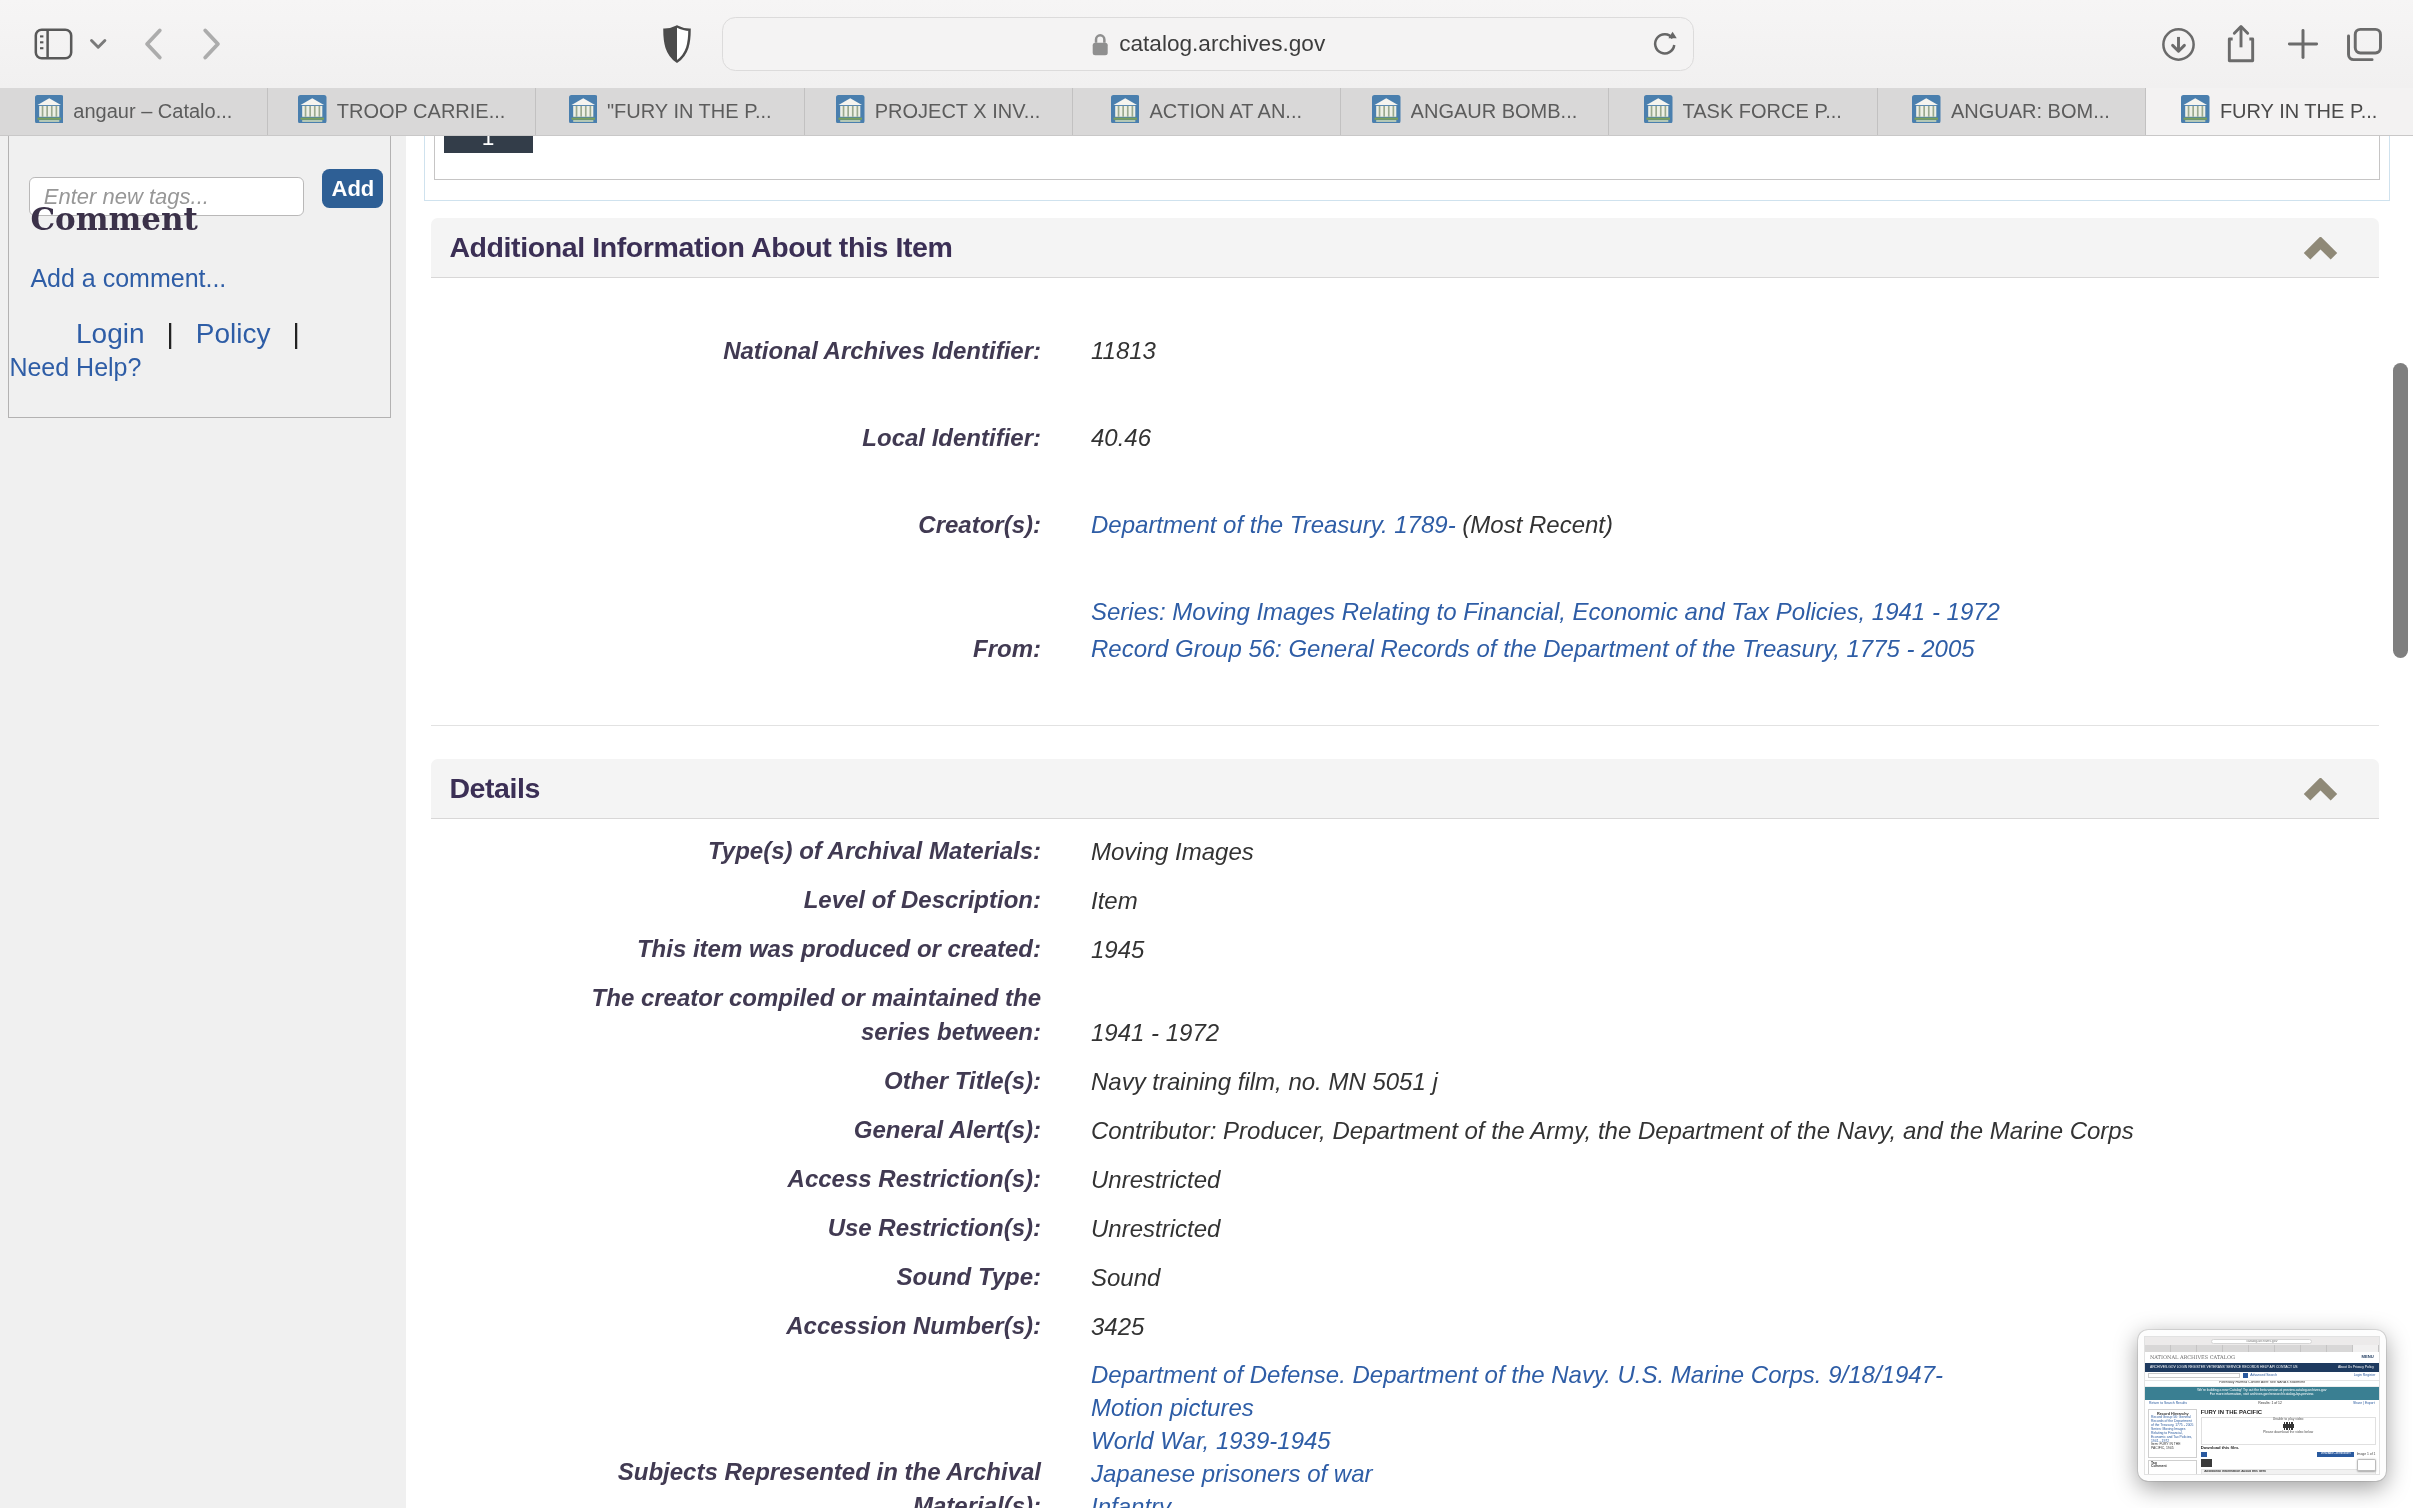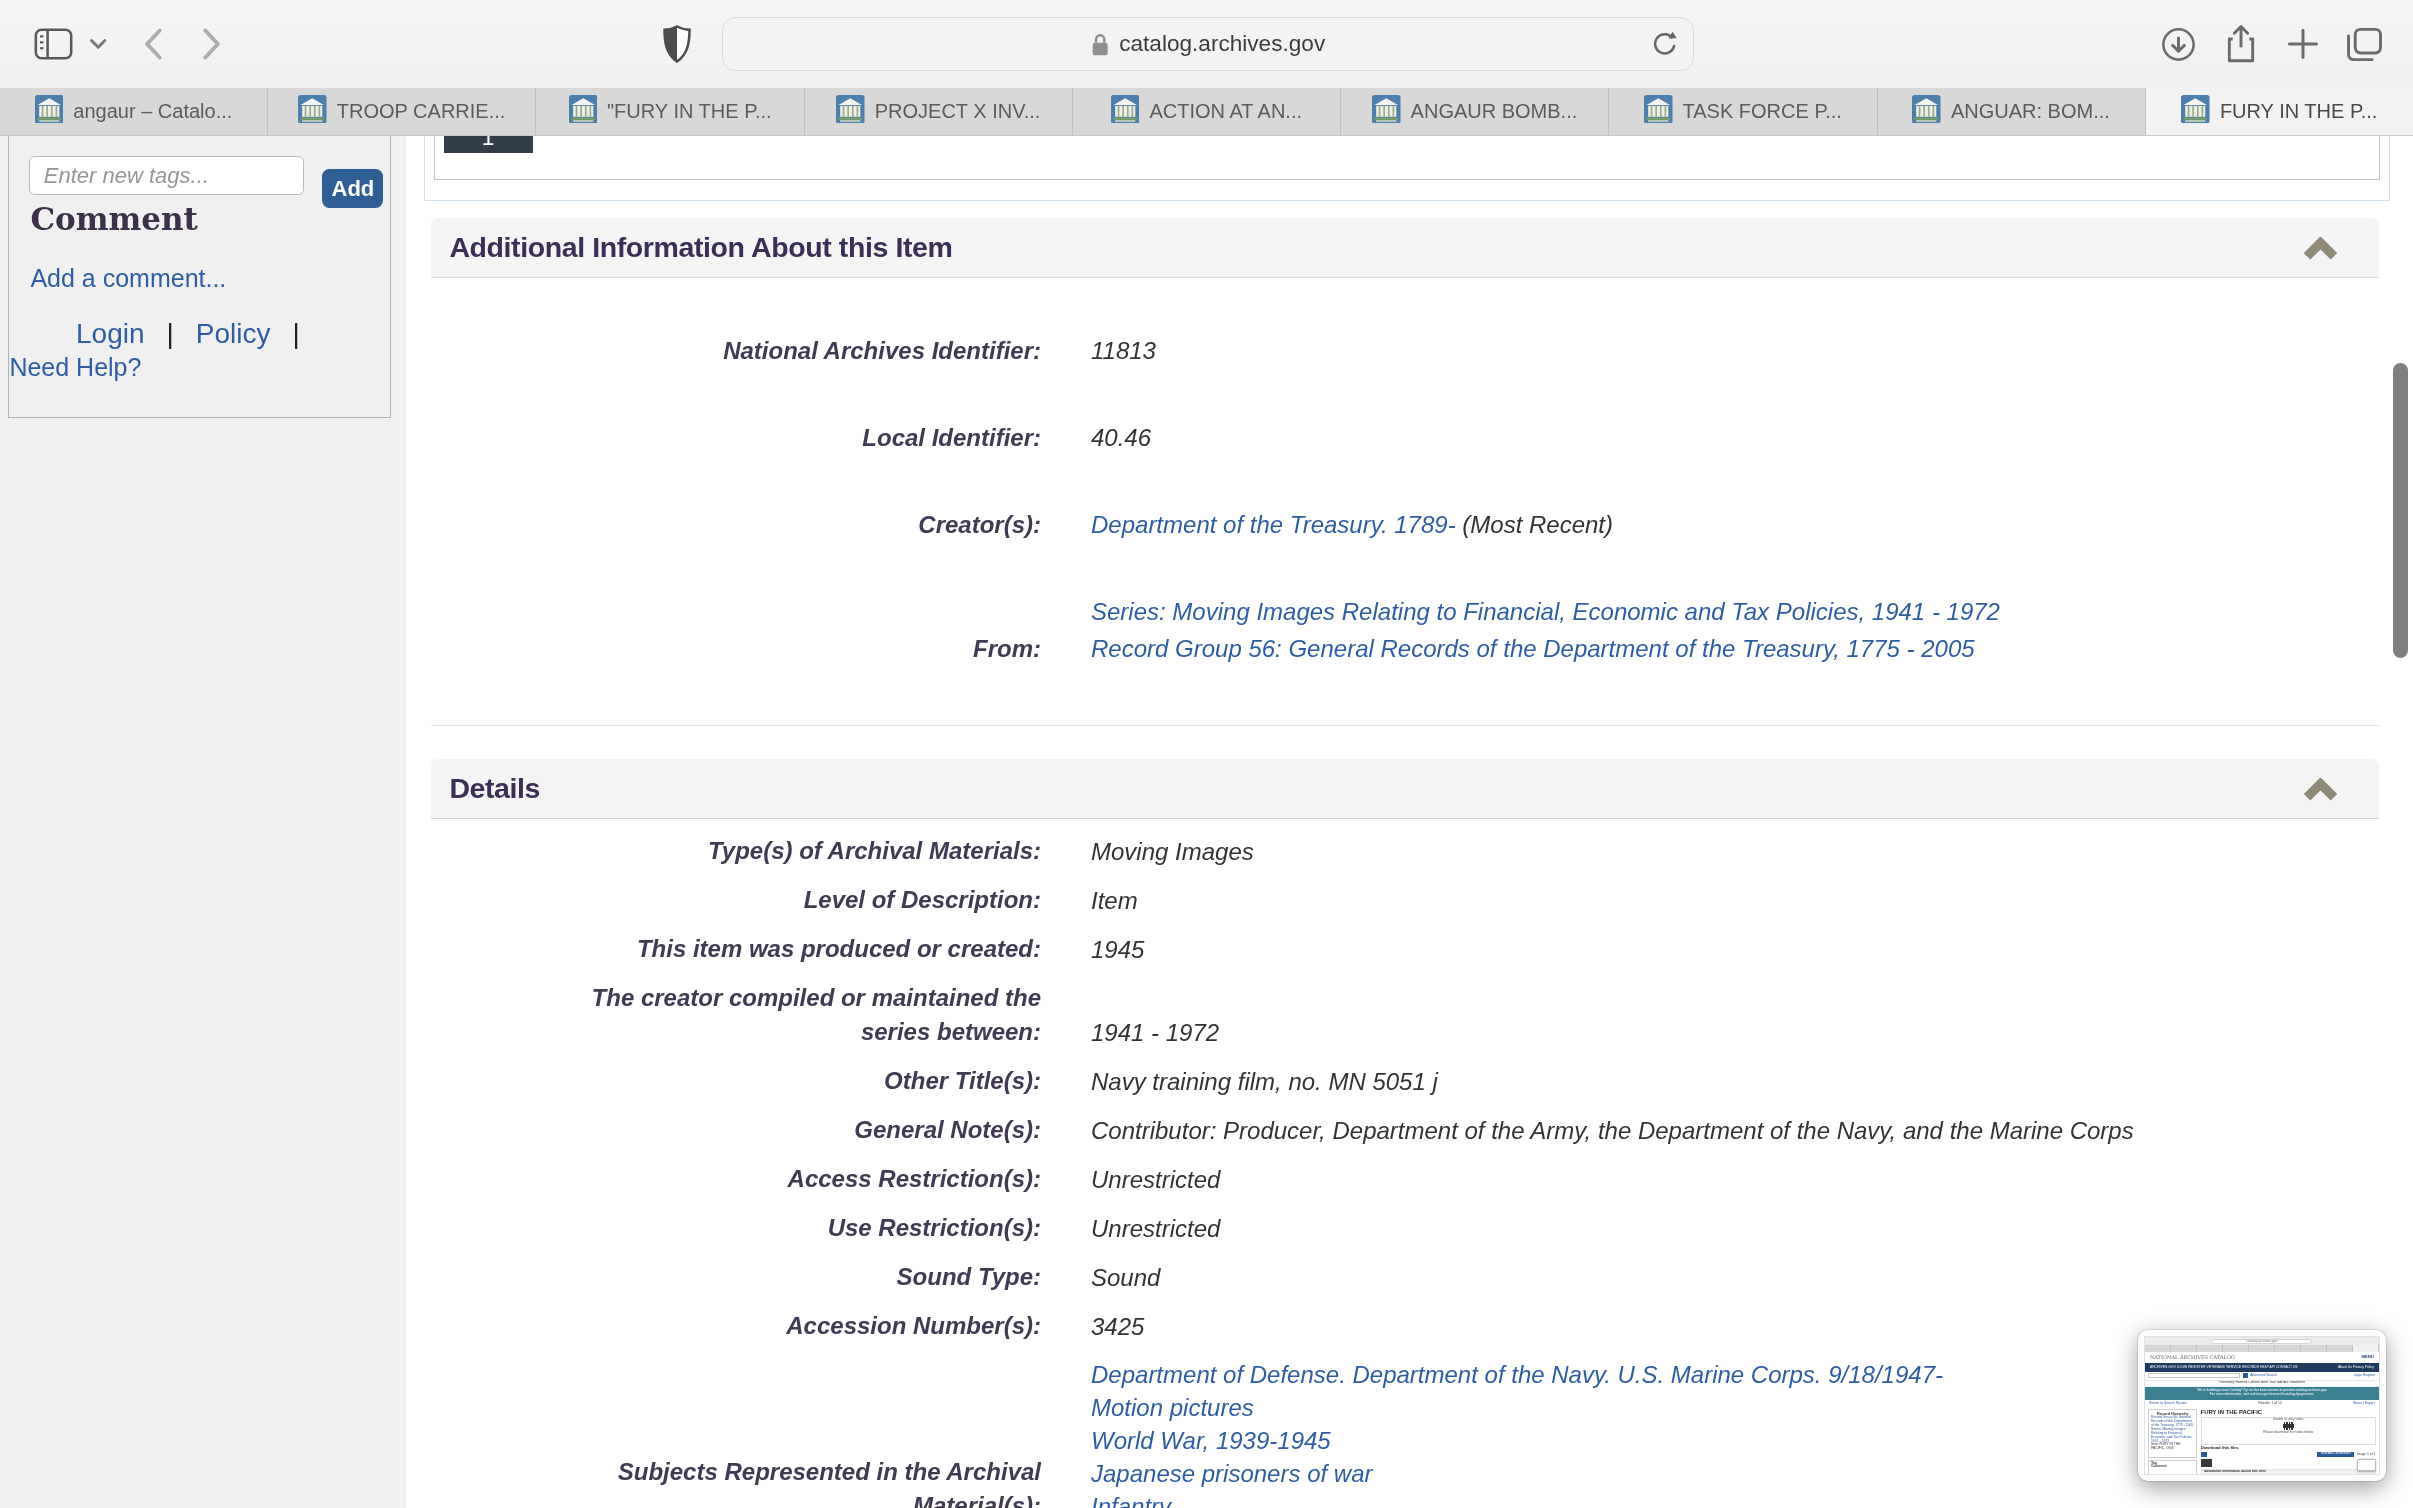--- a/index.html
+++ b/index.html
@@ -26,21 +26,21 @@
   .urlpill .reload{position:absolute;right:15px;top:11.7px;}
 
   
   .page{position:absolute;left:0;top:136px;width:2413px;height:1373px;background:#fff;overflow:hidden;}
   .leftpanel{position:absolute;left:0;top:0;width:406px;height:1373px;background:#f0f0f0;}
 
   .sidebox{position:absolute;left:8.4px;top:-20px;width:383px;height:302px;
     border:1.7px solid #b3b2b2;}
   .addtag{position:absolute;left:20px;top:-8.4px;font-family:"DejaVu Serif",serif;
     font-weight:700;font-size:23.5px;color:#2d2840;}
-  .taginput{position:absolute;left:20px;top:39px;width:275px;height:39px;border:1.7px solid #b9b8b8;
+  .taginput{position:absolute;left:20px;top:60px;width:275px;height:39px;border:1.7px solid #b9b8b8;
     border-radius:5.9px;background:#fff;font-size:22px;color:#be185d;padding:0 13.4px;
     font-family:"Liberation Sans",sans-serif;}
   .taginput::placeholder{color:#979797;font-style:italic;}
   .addbtn{position:absolute;left:313px;top:52px;width:61px;height:39px;border:none;border-radius:7.5px;
     background:#2e5f95;color:#fff;font-weight:700;font-size:22px;font-family:"Liberation Sans",sans-serif;}
   .commenthead{position:absolute;left:21px;top:84px;font-family:"DejaVu Serif",serif;
     font-weight:700;font-size:31px;color:#3b3149;}
   .addcomment{position:absolute;left:21px;top:147px;font-size:25px;color:#2e5da6;}
   .siderow1{position:absolute;left:0;top:201px;width:379px;text-align:center;font-size:28px;color:#2e5da6;}
   .siderow1 .sep{color:#222;padding:0 22px;}
@@ -420,21 +420,21 @@
           <div><span>1941 - 1972</span></div>
         </div>
       </div>
       <div class="row">
         <div class="flabel">Other Title(s):</div>
         <div class="fvalue">
           <div><span>Navy training film, no. MN 5051 j</span></div>
         </div>
       </div>
       <div class="row">
-        <div class="flabel">General Note(s):</div>
+        <div class="flabel">General Alert(s):</div>
         <div class="fvalue">
           <div><span>Contributor: Producer, Department of the Army, the Department of the Navy, and the Marine Corps</span></div>
         </div>
       </div>
       <div class="row">
         <div class="flabel">Access Restriction(s):</div>
         <div class="fvalue">
           <div><span>Unrestricted</span></div>
         </div>
       </div>

